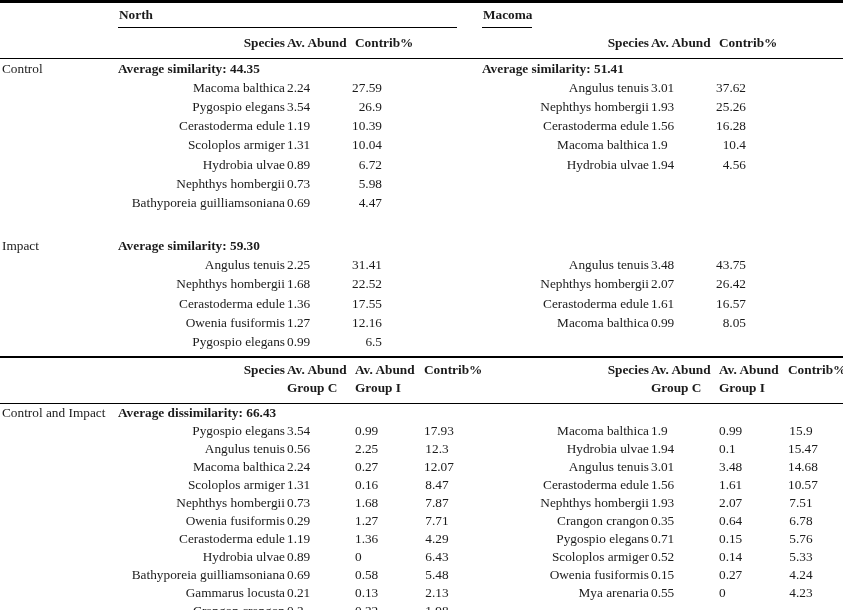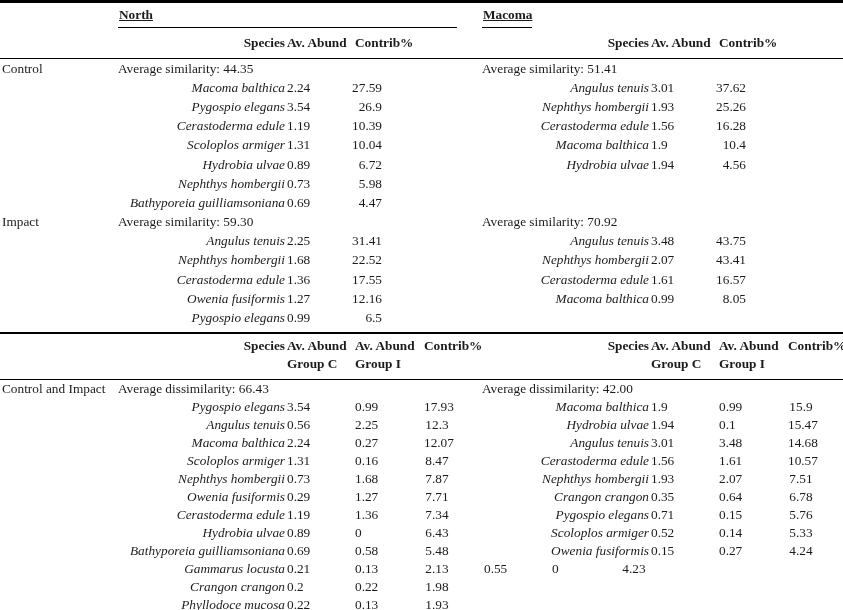--- a/index.html
+++ b/index.html
@@ -9,43 +9,43 @@
          border-top:3px solid #000;border-bottom:3px solid #000;}
   .row{display:flex;align-items:center;white-space:nowrap;font-size:13.3px;}
   .row > div{box-sizing:border-box;flex:none;overflow:visible;}
   .c-label{width:118px;padding-left:2px;}
   .c-sp{width:167px;text-align:right;}
   .c-n1{width:66px;padding-left:2px;}
   .c-n2{width:73px;padding-left:4px;}
   .c-n3{width:58px;}
   .c-half{width:364px;}
   .c-half:last-child{flex:1;}
-  .bold{font-weight:normal;}
-  .sp-name{font-style:italic;}
+  .bold{font-weight:bold;}
+  .sp-name{}
   .top-contrib{text-align:right;padding-right:42px;padding-left:0;}
   .bot-contrib{text-align:center;padding-right:32px;}
   
-  .group-row{height:25px;align-items:flex-end;text-decoration:underline;}
+  .group-row{height:25px;align-items:flex-end;}
   .grp{border-bottom:1px solid #000;font-weight:bold;height:100%;
        display:flex;align-items:center;padding-left:1px;}
   .grp-left{width:339px;}
   .grp-gap{width:25px;}
   .grp-right{flex:1;}
   
   .colhead-row{height:30px;border-bottom:1.5px solid #000;font-weight:bold;}
   .c-rest{width:131px;padding-left:4px;}
   
   .rule-mid{height:0;border-top:2px solid #000;}
   .colhead2-row{height:42px;border-bottom:1.5px solid #000;font-weight:bold;
                 align-items:flex-start;padding-top:3px;}
   .colhead2-row .ln{line-height:18px;height:18px;}
   
   .sec-top .row{height:19.2px;}
   .sec-bottom .row{height:18px;}
-  #sections-top .section:last-child{padding-bottom:4px;}
+  #sections-top .section:last-child{padding-bottom:4px;margin-top:24px;}
 </style>
 </head>
 <body>
 
 <div id="table">
 
   <div class="row group-row">
     <div class="c-label"></div>
     <div class="grp grp-left">North</div>
     <div class="grp-gap"></div>
@@ -144,42 +144,41 @@
           <div class="c-sp sp-name"></div>
           <div class="c-n1"></div>
           <div class="c-n2 top-contrib"></div>
           <div class="c-n3"></div>
         </div>
       </div>
       <div class="section sec-top">
         <div class="row">
           <div class="c-label">Impact</div>
           <div class="c-half bold">Average similarity: 59.30</div>
-          <div class="c-half bold">Average similarity: 70.92</div>
         </div>
         <div class="row">
           <div class="c-label"></div>
           <div class="c-sp sp-name">Angulus tenuis</div>
           <div class="c-n1">2.25</div>
           <div class="c-n2 top-contrib">31.41</div>
           <div class="c-n3"></div>
           <div class="c-sp sp-name">Angulus tenuis</div>
           <div class="c-n1">3.48</div>
           <div class="c-n2 top-contrib">43.75</div>
           <div class="c-n3"></div>
         </div>
         <div class="row">
           <div class="c-label"></div>
           <div class="c-sp sp-name">Nephthys hombergii</div>
           <div class="c-n1">1.68</div>
           <div class="c-n2 top-contrib">22.52</div>
           <div class="c-n3"></div>
           <div class="c-sp sp-name">Nephthys hombergii</div>
           <div class="c-n1">2.07</div>
-          <div class="c-n2 top-contrib">43.41</div>
+          <div class="c-n2 top-contrib">26.42</div>
           <div class="c-n3"></div>
         </div>
         <div class="row">
           <div class="c-label"></div>
           <div class="c-sp sp-name">Cerastoderma edule</div>
           <div class="c-n1">1.36</div>
           <div class="c-n2 top-contrib">17.55</div>
           <div class="c-n3"></div>
           <div class="c-sp sp-name">Cerastoderma edule</div>
           <div class="c-n1">1.61</div>
@@ -243,21 +242,20 @@
     <div class="c-n3">
       <div class="ln">Contrib%</div>
     </div>
   </div>
 
   <div id="sections-bottom">
       <div class="section sec-bottom">
         <div class="row">
           <div class="c-label">Control and Impact</div>
           <div class="c-half bold">Average dissimilarity: 66.43</div>
-          <div class="c-half bold">Average dissimilarity: 42.00</div>
         </div>
         <div class="row">
           <div class="c-label"></div>
           <div class="c-sp sp-name">Pygospio elegans</div>
           <div class="c-n1">3.54</div>
           <div class="c-n2">0.99</div>
           <div class="c-n3 bot-contrib">17.93</div>
           <div class="c-sp sp-name">Macoma balthica</div>
           <div class="c-n1">1.9</div>
           <div class="c-n2">0.99</div>
@@ -316,21 +314,21 @@
           <div class="c-sp sp-name">Crangon crangon</div>
           <div class="c-n1">0.35</div>
           <div class="c-n2">0.64</div>
           <div class="c-n3 bot-contrib">6.78</div>
         </div>
         <div class="row">
           <div class="c-label"></div>
           <div class="c-sp sp-name">Cerastoderma edule</div>
           <div class="c-n1">1.19</div>
           <div class="c-n2">1.36</div>
-          <div class="c-n3 bot-contrib">7.34</div>
+          <div class="c-n3 bot-contrib">4.29</div>
           <div class="c-sp sp-name">Pygospio elegans</div>
           <div class="c-n1">0.71</div>
           <div class="c-n2">0.15</div>
           <div class="c-n3 bot-contrib">5.76</div>
         </div>
         <div class="row">
           <div class="c-label"></div>
           <div class="c-sp sp-name">Hydrobia ulvae</div>
           <div class="c-n1">0.89</div>
           <div class="c-n2">0</div>
@@ -350,20 +348,21 @@
           <div class="c-n1">0.15</div>
           <div class="c-n2">0.27</div>
           <div class="c-n3 bot-contrib">4.24</div>
         </div>
         <div class="row">
           <div class="c-label"></div>
           <div class="c-sp sp-name">Gammarus locusta</div>
           <div class="c-n1">0.21</div>
           <div class="c-n2">0.13</div>
           <div class="c-n3 bot-contrib">2.13</div>
+          <div class="c-sp sp-name">Mya arenaria</div>
           <div class="c-n1">0.55</div>
           <div class="c-n2">0</div>
           <div class="c-n3 bot-contrib">4.23</div>
         </div>
         <div class="row">
           <div class="c-label"></div>
           <div class="c-sp sp-name">Crangon crangon</div>
           <div class="c-n1">0.2</div>
           <div class="c-n2">0.22</div>
           <div class="c-n3 bot-contrib">1.98</div>

